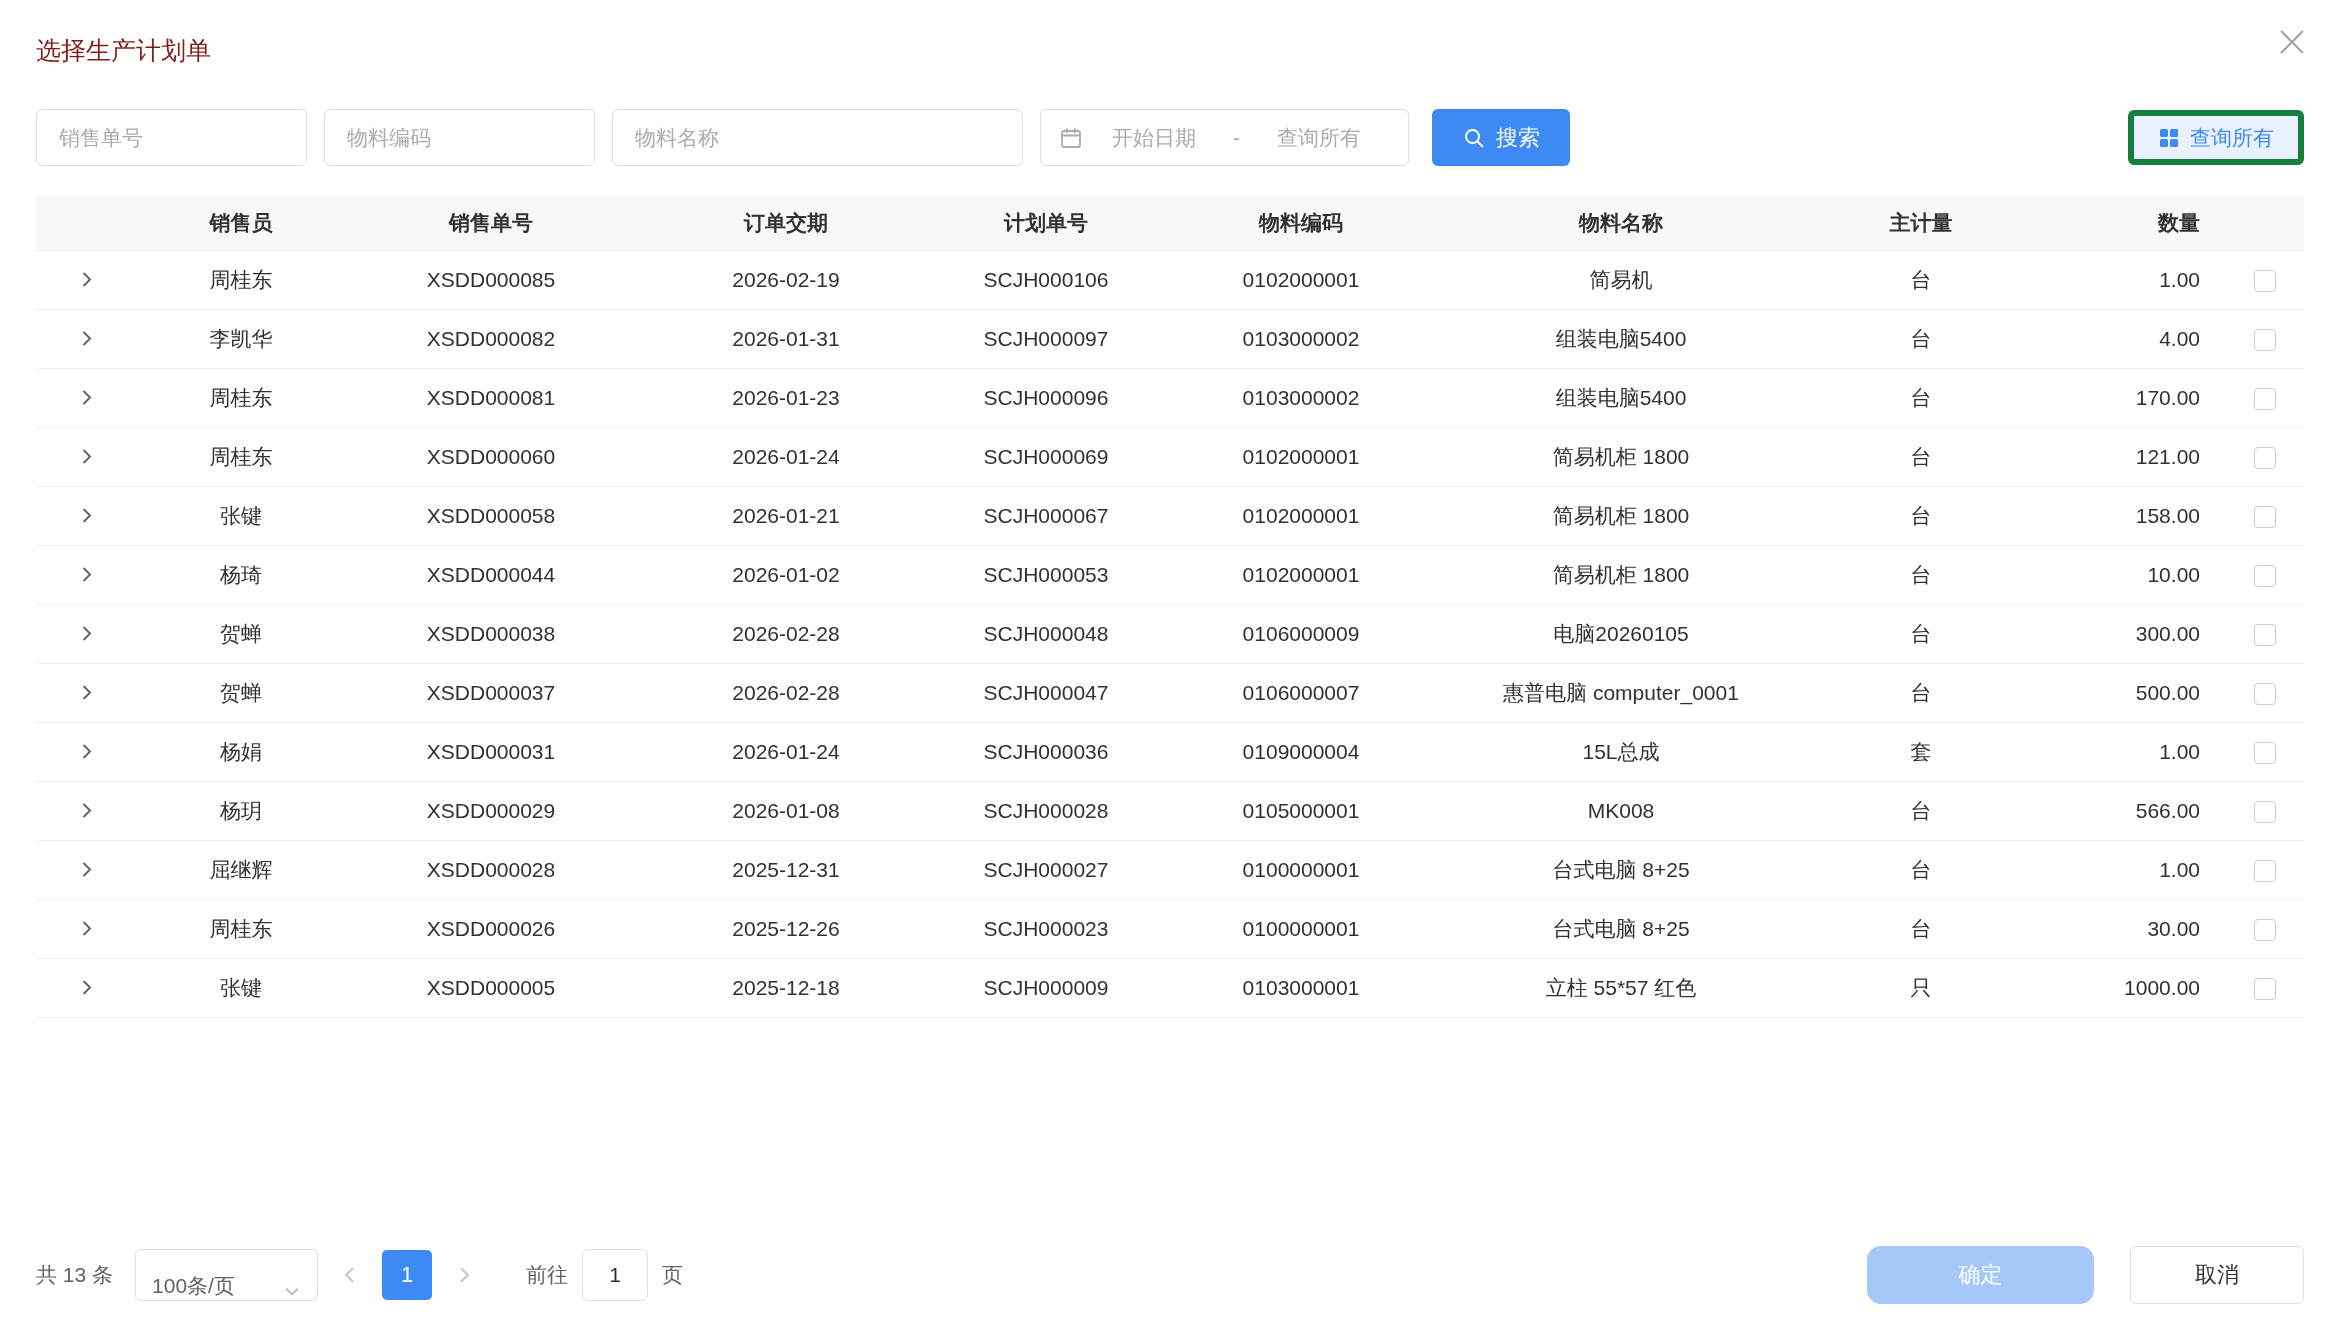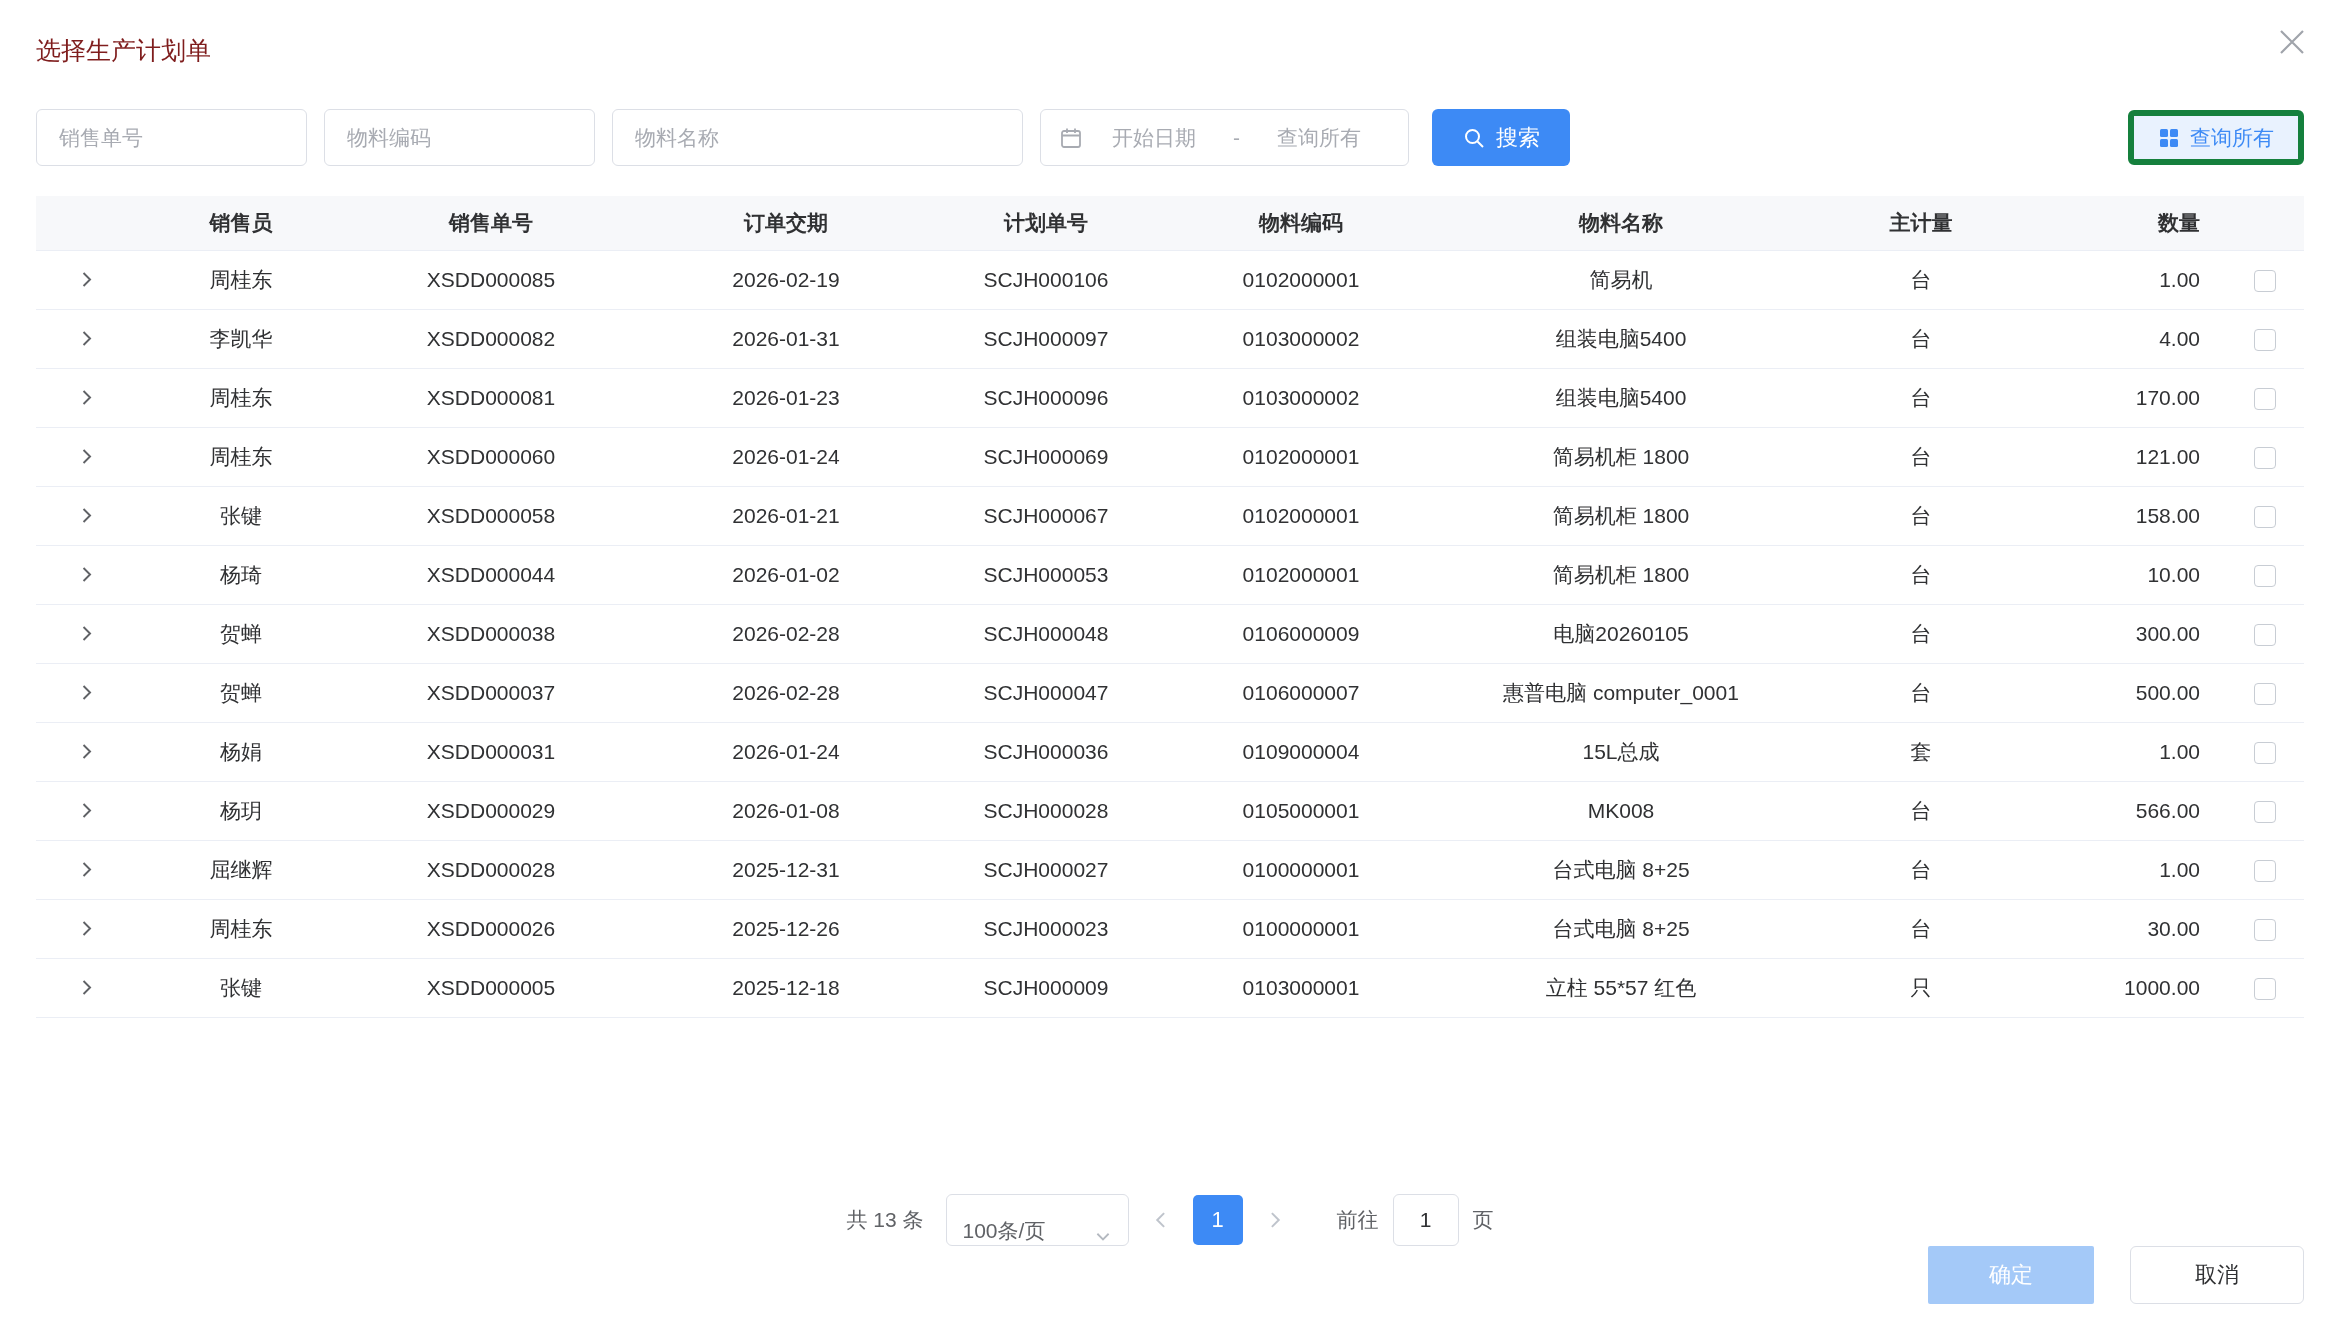--- a/index.html
+++ b/index.html
@@ -71,21 +71,21 @@
   .expand-btn { background:none; border:none; cursor:pointer; display:inline-flex; align-items:center; padding:4px; }
   .checkbox {
     display:inline-block; width:22px; height:22px;
     border:1px solid #c8cdd4; border-radius:4px; background:#fff; cursor:pointer;
     vertical-align:middle;
   }
 
   
   .footer {
     position:absolute; left:36px; right:36px; bottom:30px;
-    display:flex; align-items:center;flex-direction:column;
+    display:flex; align-items:center;
   }
   .pagination { display:flex; align-items:center; font-size:21px; color:#606266; }
   .total-label { margin-right:22px; color:#606266; }
   .page-size-select {
     width:183px; height:52px; border:1px solid #dcdfe6; border-radius:6px;
     display:flex; align-items:flex-end; justify-content:space-between;
     padding:0 16px; cursor:pointer; color:#606266; background:#fff;
   }
   .pager-arrow {
     width:52px; height:52px; background:none; border:none; cursor:default;
@@ -98,21 +98,21 @@
   }
   .goto-label { margin-left:30px; margin-right:14px; color:#606266; }
   .goto-input {
     width:66px; height:52px; border:1px solid #dcdfe6; border-radius:6px;
     text-align:center; font-size:21px; font-family:inherit; color:#303133; outline:none;
   }
   .goto-suffix { margin-left:14px; color:#606266; }
 
   .footer-buttons { margin-left:auto; display:flex; align-items:center; gap:36px; }
   .confirm-btn {
-    width:166px; height:58px; border:none; border-radius:2px;
+    width:227px; height:58px; border:none; border-radius:14px;
     background:var(--primary-disabled); color:#fff;
     font-size:22px; font-family:Liberation Mono, monospace; cursor:not-allowed;
   }
   .cancel-btn {
     width:174px; height:58px; border:1px solid #dcdfe6; border-radius:6px;
     background:#fff; color:#303133; font-size:22px; font-family:inherit; cursor:pointer;
   }
 </style>
 </head>
 <body>

